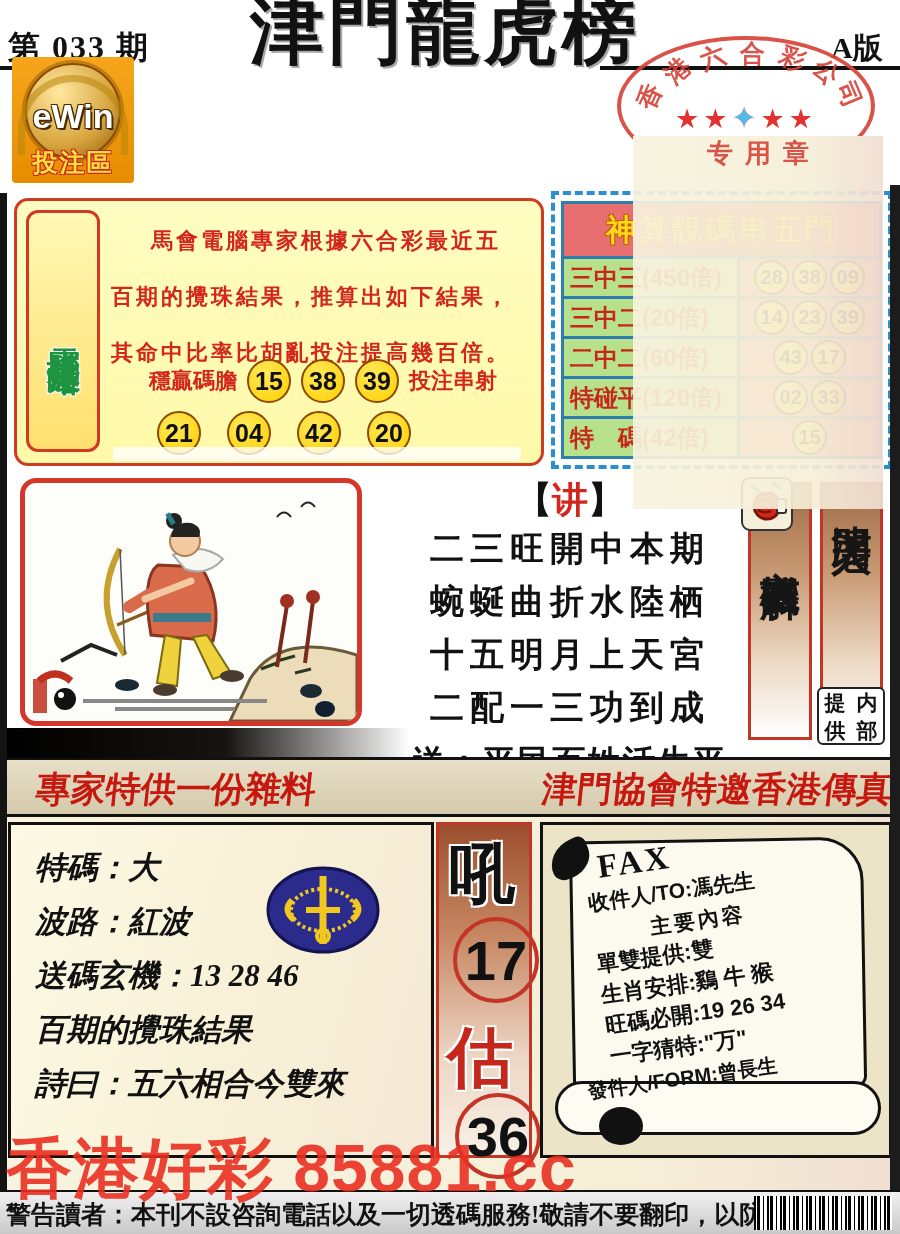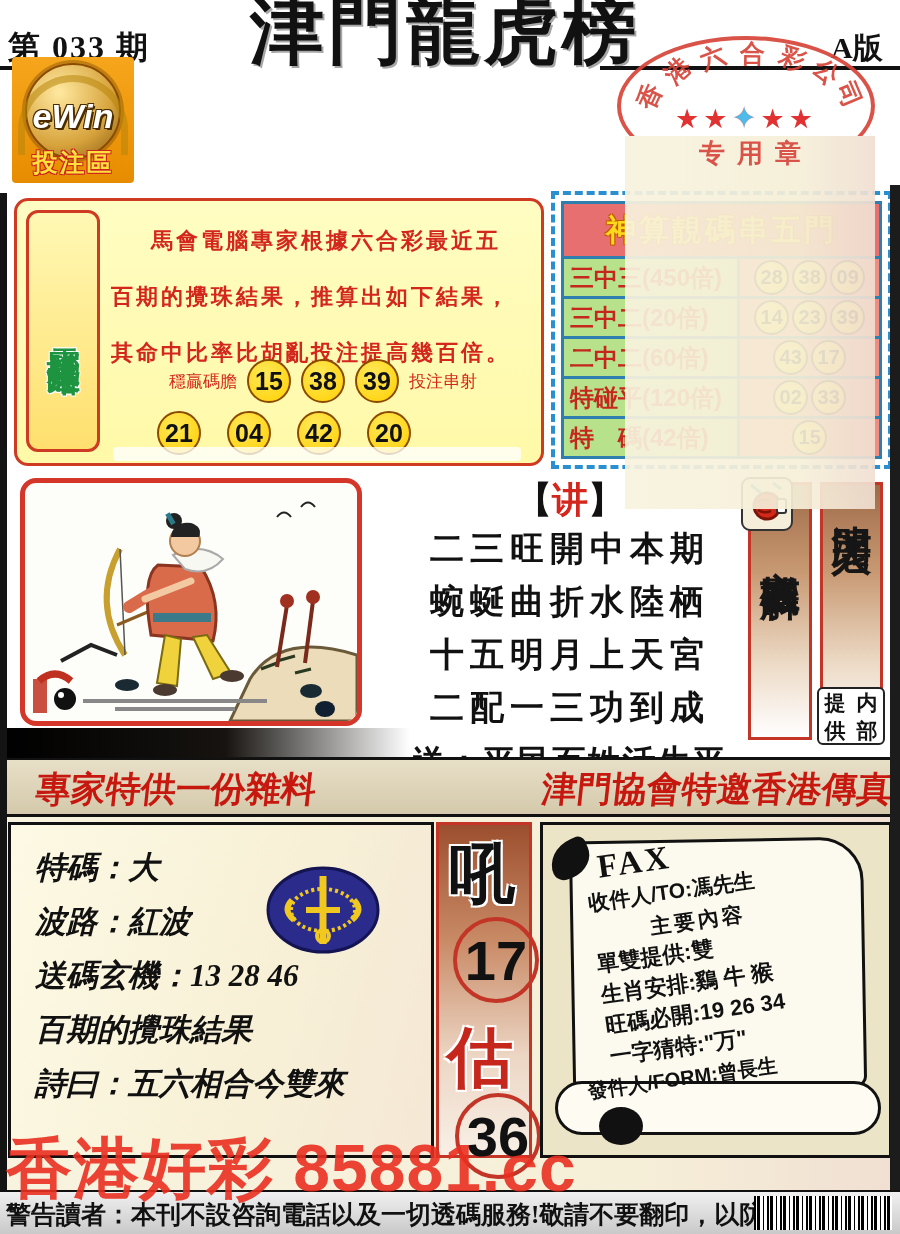--- a/index.html
+++ b/index.html
@@ -21,51 +21,51 @@
   .header-rule-right { left:600px; top:66px; width:300px; height:4px; background:#111; }
 
   
   .ewin { left:12px; top:57px; width:122px; height:126px; border-radius:4px;
     background:linear-gradient(180deg,#f6a61c,#e78c00); overflow:hidden; }
   .ewin .ball { position:absolute; left:13px; top:6px; width:96px; height:96px; border-radius:50%;
     background:radial-gradient(circle at 35% 30%, #ffe9a0, #d7a33c 60%, #8a5c12); box-shadow:0 0 0 3px rgba(140,90,10,.5); }
   .ewin .horseshoe { position:absolute; left:6px; top:18px; width:110px; height:80px; border:7px solid #b8860b;
     border-bottom:none; border-radius:60px 60px 0 0; opacity:.55; }
   .ewin .brand { position:absolute; left:0; top:40px; width:100%; text-align:center; font-size:34px; font-weight:900;
-    font-style:italic; color:#fff; text-shadow:2px 2px 0 #4a2c00,-1px -1px 0 #4a2c00,1px -1px 0 #4a2c00,-1px 1px 0 #4a2c00; }
+    color:#fff; text-shadow:2px 2px 0 #4a2c00,-1px -1px 0 #4a2c00,1px -1px 0 #4a2c00,-1px 1px 0 #4a2c00; }
   .ewin .caption { position:absolute; left:0; bottom:4px; width:100%; text-align:center; font-size:25px; font-weight:900;
     color:#ffe13c; text-shadow:1px 1px 0 #c22,-1px -1px 0 #c22,1px -1px 0 #c22,-1px 1px 0 #c22; letter-spacing:2px; }
 
   
   .stamp { left:617px; top:36px; width:258px; height:140px; border:4px solid #d6453a; border-radius:50%;
     opacity:.92; z-index:5; }
   .stamp .arcch { position:absolute; font-size:25px; font-weight:700; color:#d6453a; }
   .stamp .stars { position:absolute; left:0; top:60px; width:100%; text-align:center; font-size:27px; color:#e02020;
     letter-spacing:4px; font-weight:700; }
   .stamp .star-c { color:#3fb6e8; font-size:30px; text-shadow:0 0 1px #e02020; }
-  .stamp .bottom { position:absolute; left:4px; top:96px; width:100%; text-align:center; font-size:26px; font-weight:700;
+  .stamp .bottom { position:absolute; left:12px; top:96px; width:100%; text-align:center; font-size:26px; font-weight:700;
     color:#d6453a; letter-spacing:12px; text-indent:12px; }
 
   
   .edge-l { left:0; top:193px; width:7px; height:997px; background:#141414; z-index:4; }
   .edge-r { left:890px; top:185px; width:10px; height:1005px; background:#1c1c1c; z-index:4; }
 
   
   .strategy { left:14px; top:198px; width:530px; height:268px; background:linear-gradient(180deg,#fffdc2,#fff9a8);
     border:3px solid #cf3a22; border-radius:14px; z-index:2; }
   .side-label { position:absolute; left:9px; top:9px; width:74px; height:242px; border:3px solid #cf3a22; border-radius:12px;
     background:linear-gradient(180deg,#fff8b4,#ffdf6e); display:flex; align-items:center; justify-content:center; }
   .side-label span { writing-mode:vertical-rl; text-orientation:upright; font-size:33px; font-weight:900; color:#1e9440;
     letter-spacing:3px; text-shadow:1px 1px 0 #fff,-1px -1px 0 #fff,1px -1px 0 #fff,-1px 1px 0 #fff; }
   .para { position:absolute; left:94px; top:12px; width:426px; }
   .para div { font-size:22px; font-weight:900; color:#d3261c; line-height:56px; letter-spacing:3px; white-space:nowrap; }
   .para div:first-child { padding-left:40px; }
   .ballrow1 { position:absolute; left:88px; top:158px; width:436px; display:flex; align-items:center; justify-content:center; gap:10px; }
   .ballrow2 { position:absolute; left:140px; top:210px; display:flex; align-items:center; gap:26px; }
-  .rlabel { font-size:17px; font-weight:400; color:#d3261c; white-space:nowrap; }
+  .rlabel { font-size:22px; font-weight:700; color:#d3261c; white-space:nowrap; }
   .ball { width:44px; height:44px; border-radius:50%; background:radial-gradient(circle at 38% 32%,#ffe95a,#ffcf00);
     border:2px solid #8a4a00; color:#111; font-weight:900; font-size:25px; display:flex; align-items:center; justify-content:center; }
   .erased { position:absolute; left:96px; top:246px; width:408px; height:14px; background:rgba(255,255,255,.78); border-radius:4px; }
 
   
   .fivedoor { left:551px; top:191px; width:341px; height:278px; border:4px dashed #2a8fd0; background:#fff; padding:6px; z-index:2; }
   .fd-inner { width:100%; height:100%; border:3px solid #2f7fae; display:flex; flex-direction:column; }
   .fd-title { height:52px; background:#e86f6f; display:flex; align-items:center; justify-content:center;
     font-size:30px; font-weight:900; color:#ffd91e; letter-spacing:3px;
     text-shadow:1px 1px 0 #c55a00,-1px -1px 0 #c55a00,1px -1px 0 #c55a00,-1px 1px 0 #c55a00; }

